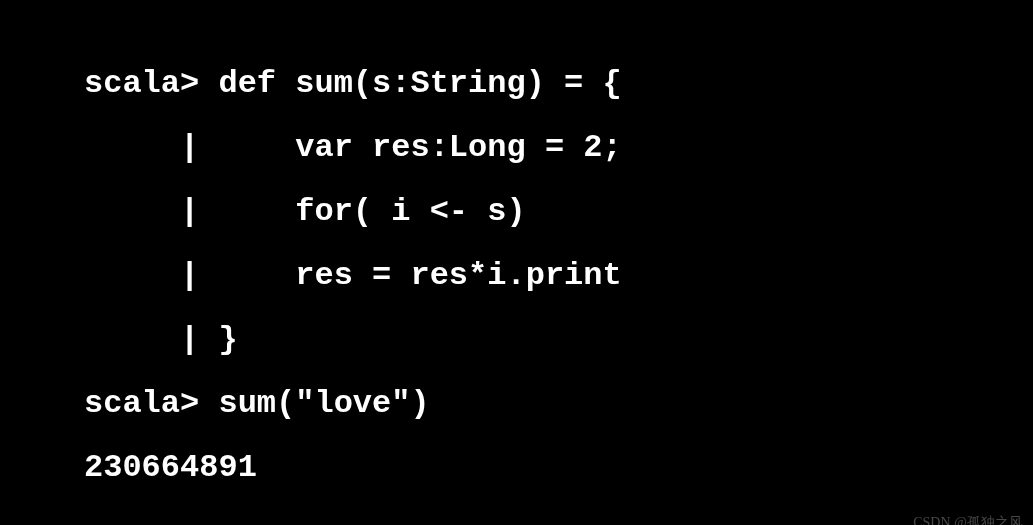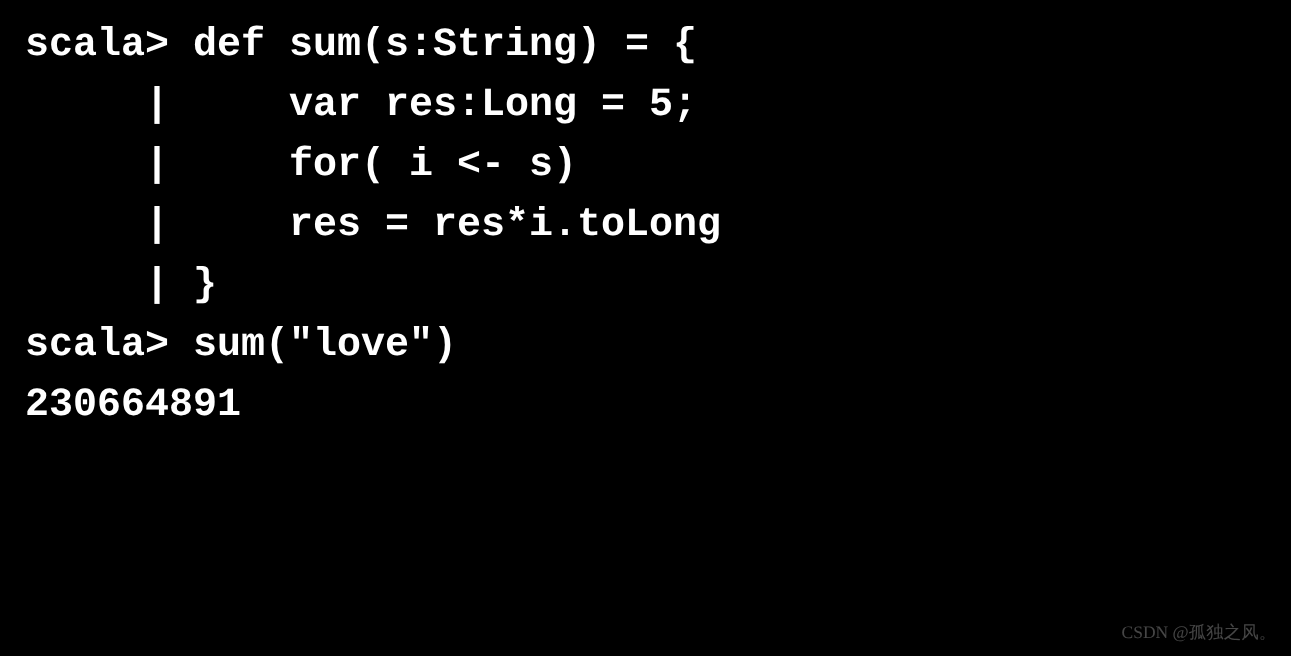--- a/index.html
+++ b/index.html
@@ -1,16 +1,16 @@
 <!DOCTYPE html>
 <html><head>
   <meta charset="utf-8">
   <style>
     * {
-      margin: 0;
+      margin: 16px;
       padding: 0;
       box-sizing: border-box;
     }
     body {
       background-color: #000000;
       color: #ffffff;
       font-family: 'Courier New', Consolas, monospace;
       font-size: 32px;
       font-weight: bold;
       padding: 12px 20px;
@@ -31,22 +31,22 @@
       font-size: 14px;
       font-weight: normal;
       font-family: Liberation Serif, serif;
     }
   </style>
 </head>
 <body>
 
 <div>
   <div class="line">scala&gt; def sum(s:String) = {</div>
-  <div class="line">     |     var res:Long = 5;</div>
+  <div class="line">     |     var res:Long = 2;</div>
   <div class="line">     |     for( i &lt;- s)</div>
-  <div class="line">     |     res = res*i.toLong</div>
+  <div class="line">     |     res = res*i.print</div>
   <div class="line">     | }</div>
   <div class="line"></div>
   <div class="line">scala&gt; sum("love")</div>
   <div class="line">230664891</div>
 </div>
 
 <div class="watermark">CSDN @孤独之风。</div>
 
 </body></html>

